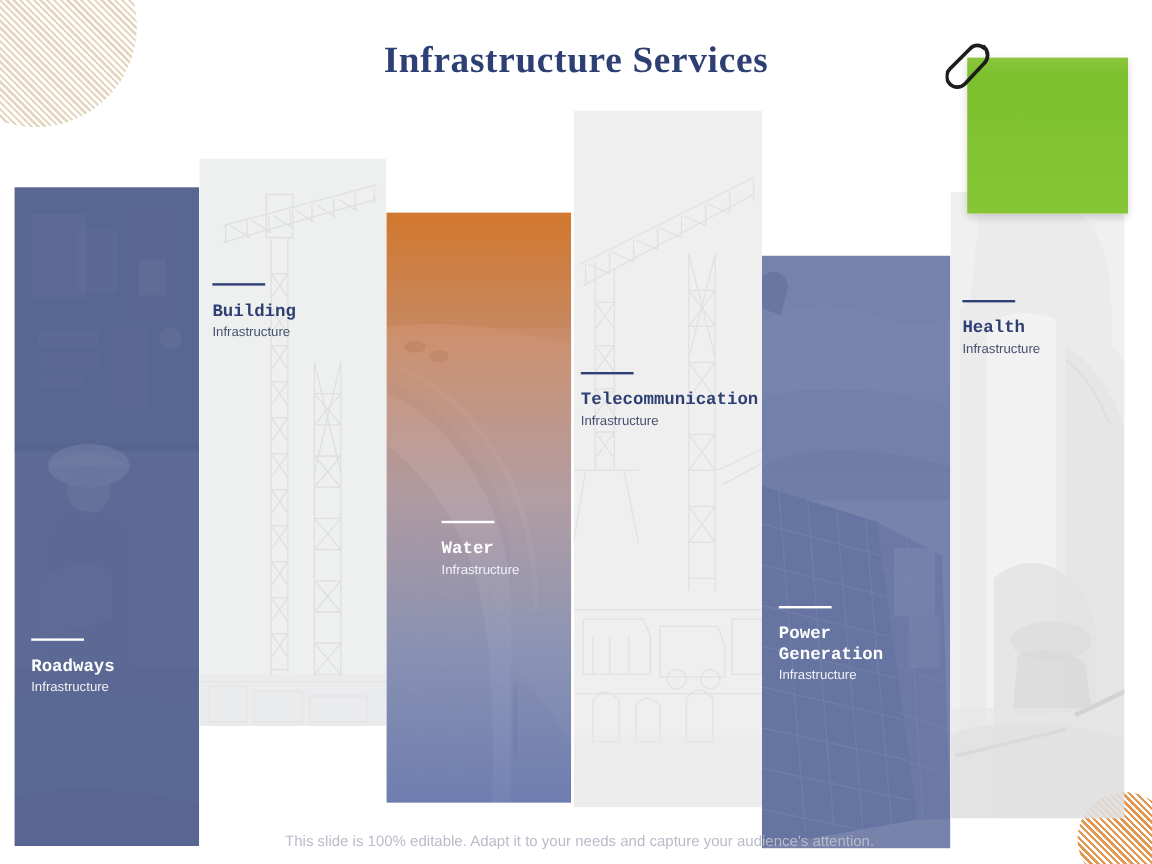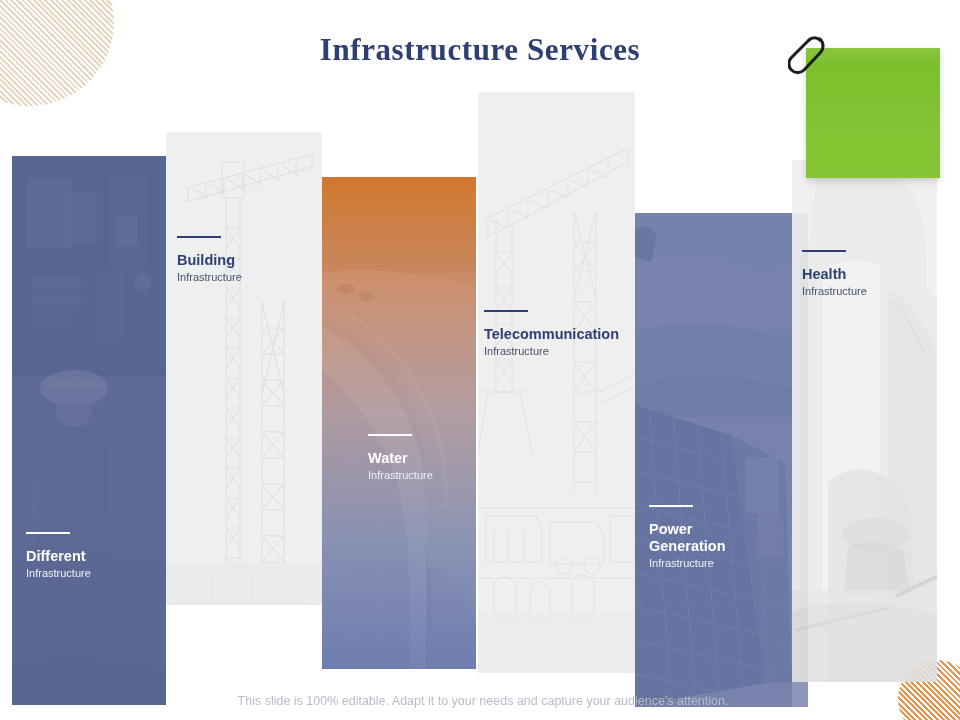--- a/index.html
+++ b/index.html
@@ -113,20 +113,21 @@
   .rule {
     width: 44px;
     height: 2px;
     margin-bottom: 14px;
   }
   .lab-title {
     font-size: 14.5px;
     font-weight: bold;
     line-height: 17px;
     white-space: nowrap;
+    font-family: Liberation Mono, monospace;
   }
   .lab-sub {
     font-size: 11px;
     line-height: 15px;
     margin-top: 1px;
     white-space: nowrap;
   }
   .on-dark  .rule      { background: #ffffff; }
   .on-dark  .lab-title { color: #ffffff; }
   .on-dark  .lab-sub   { color: #f0f1f5; }
@@ -176,21 +177,21 @@
         <path d="M30 276 q32 -14 64 4 l6 120 -78 0 z" fill="#6d7da4" opacity=".75"></path>
         <path d="M18 330 q28 -26 64 -10 l0 40 -60 16 z" fill="#8796b6" opacity=".5"></path>
         <rect x="0" y="400" width="154" height="149" fill="#5d6d95" opacity=".55"></rect>
         <path d="M0 430 q70 -22 154 8 l0 111 -154 0 z" fill="#68789f" opacity=".5"></path>
         <path d="M0 508 q60 -16 154 6 l0 35 -154 0 z" fill="#4f5f88" opacity=".45"></path>
       </svg>
     </div>
     <div class="tint" style="background:rgba(52,69,122,.70);"></div>
     <div class="label on-dark" style="left:14px; top:376px;">
       <div class="rule"></div>
-      <div class="lab-title">Different</div>
+      <div class="lab-title">Roadways</div>
       <div class="lab-sub">Infrastructure</div>
     </div>
   </div>
 
   <div class="col" style="left:166px; top:132px; width:156px; height:473px;">
     <div class="photo" style="opacity:.85;">
       <svg width="156" height="473" viewBox="0 0 156 473" preserveAspectRatio="none">
         <rect width="156" height="473" fill="#eceded"></rect>
         <g stroke="#d9dadb" stroke-width="1.1" fill="none">
           <path d="M20 56 L148 22"></path>
@@ -300,21 +301,21 @@
         <rect x="0" y="520" width="157" height="61" fill="#e6e6e6" opacity=".55"></rect>
       </svg>
     </div>
     <div class="label on-light" style="left:6px; top:218px;">
       <div class="rule"></div>
       <div class="lab-title">Telecommunication</div>
       <div class="lab-sub">Infrastructure</div>
     </div>
   </div>
 
-  <div class="col" style="left:635px; top:213px; width:157px; height:494px;padding-left:16px;">
+  <div class="col" style="left:635px; top:213px; width:157px; height:494px;">
     <div class="photo">
       <svg width="157" height="494" viewBox="0 0 157 494" preserveAspectRatio="none">
         <rect width="157" height="494" fill="#9aa6c0"></rect>
         <rect x="0" y="0" width="157" height="180" fill="#93a0bd"></rect>
         <path d="M0 54 q46 -22 92 -4 q40 16 65 2 l0 60 -157 0 z" fill="#aab4cb" opacity=".6"></path>
         <path d="M0 120 q60 -20 157 6 l0 56 -157 0 z" fill="#7f8eb2" opacity=".6"></path>
         <path d="M0 176 q56 -28 157 0 l0 28 -157 0 z" fill="#6d7ea8" opacity=".75"></path>
 
         <path d="M-6 190 L96 222 L130 470 L-6 494 Z" fill="#4d5f93"></path>
         <g stroke="#8b99bd" stroke-width=".9" fill="none" opacity=".85">

